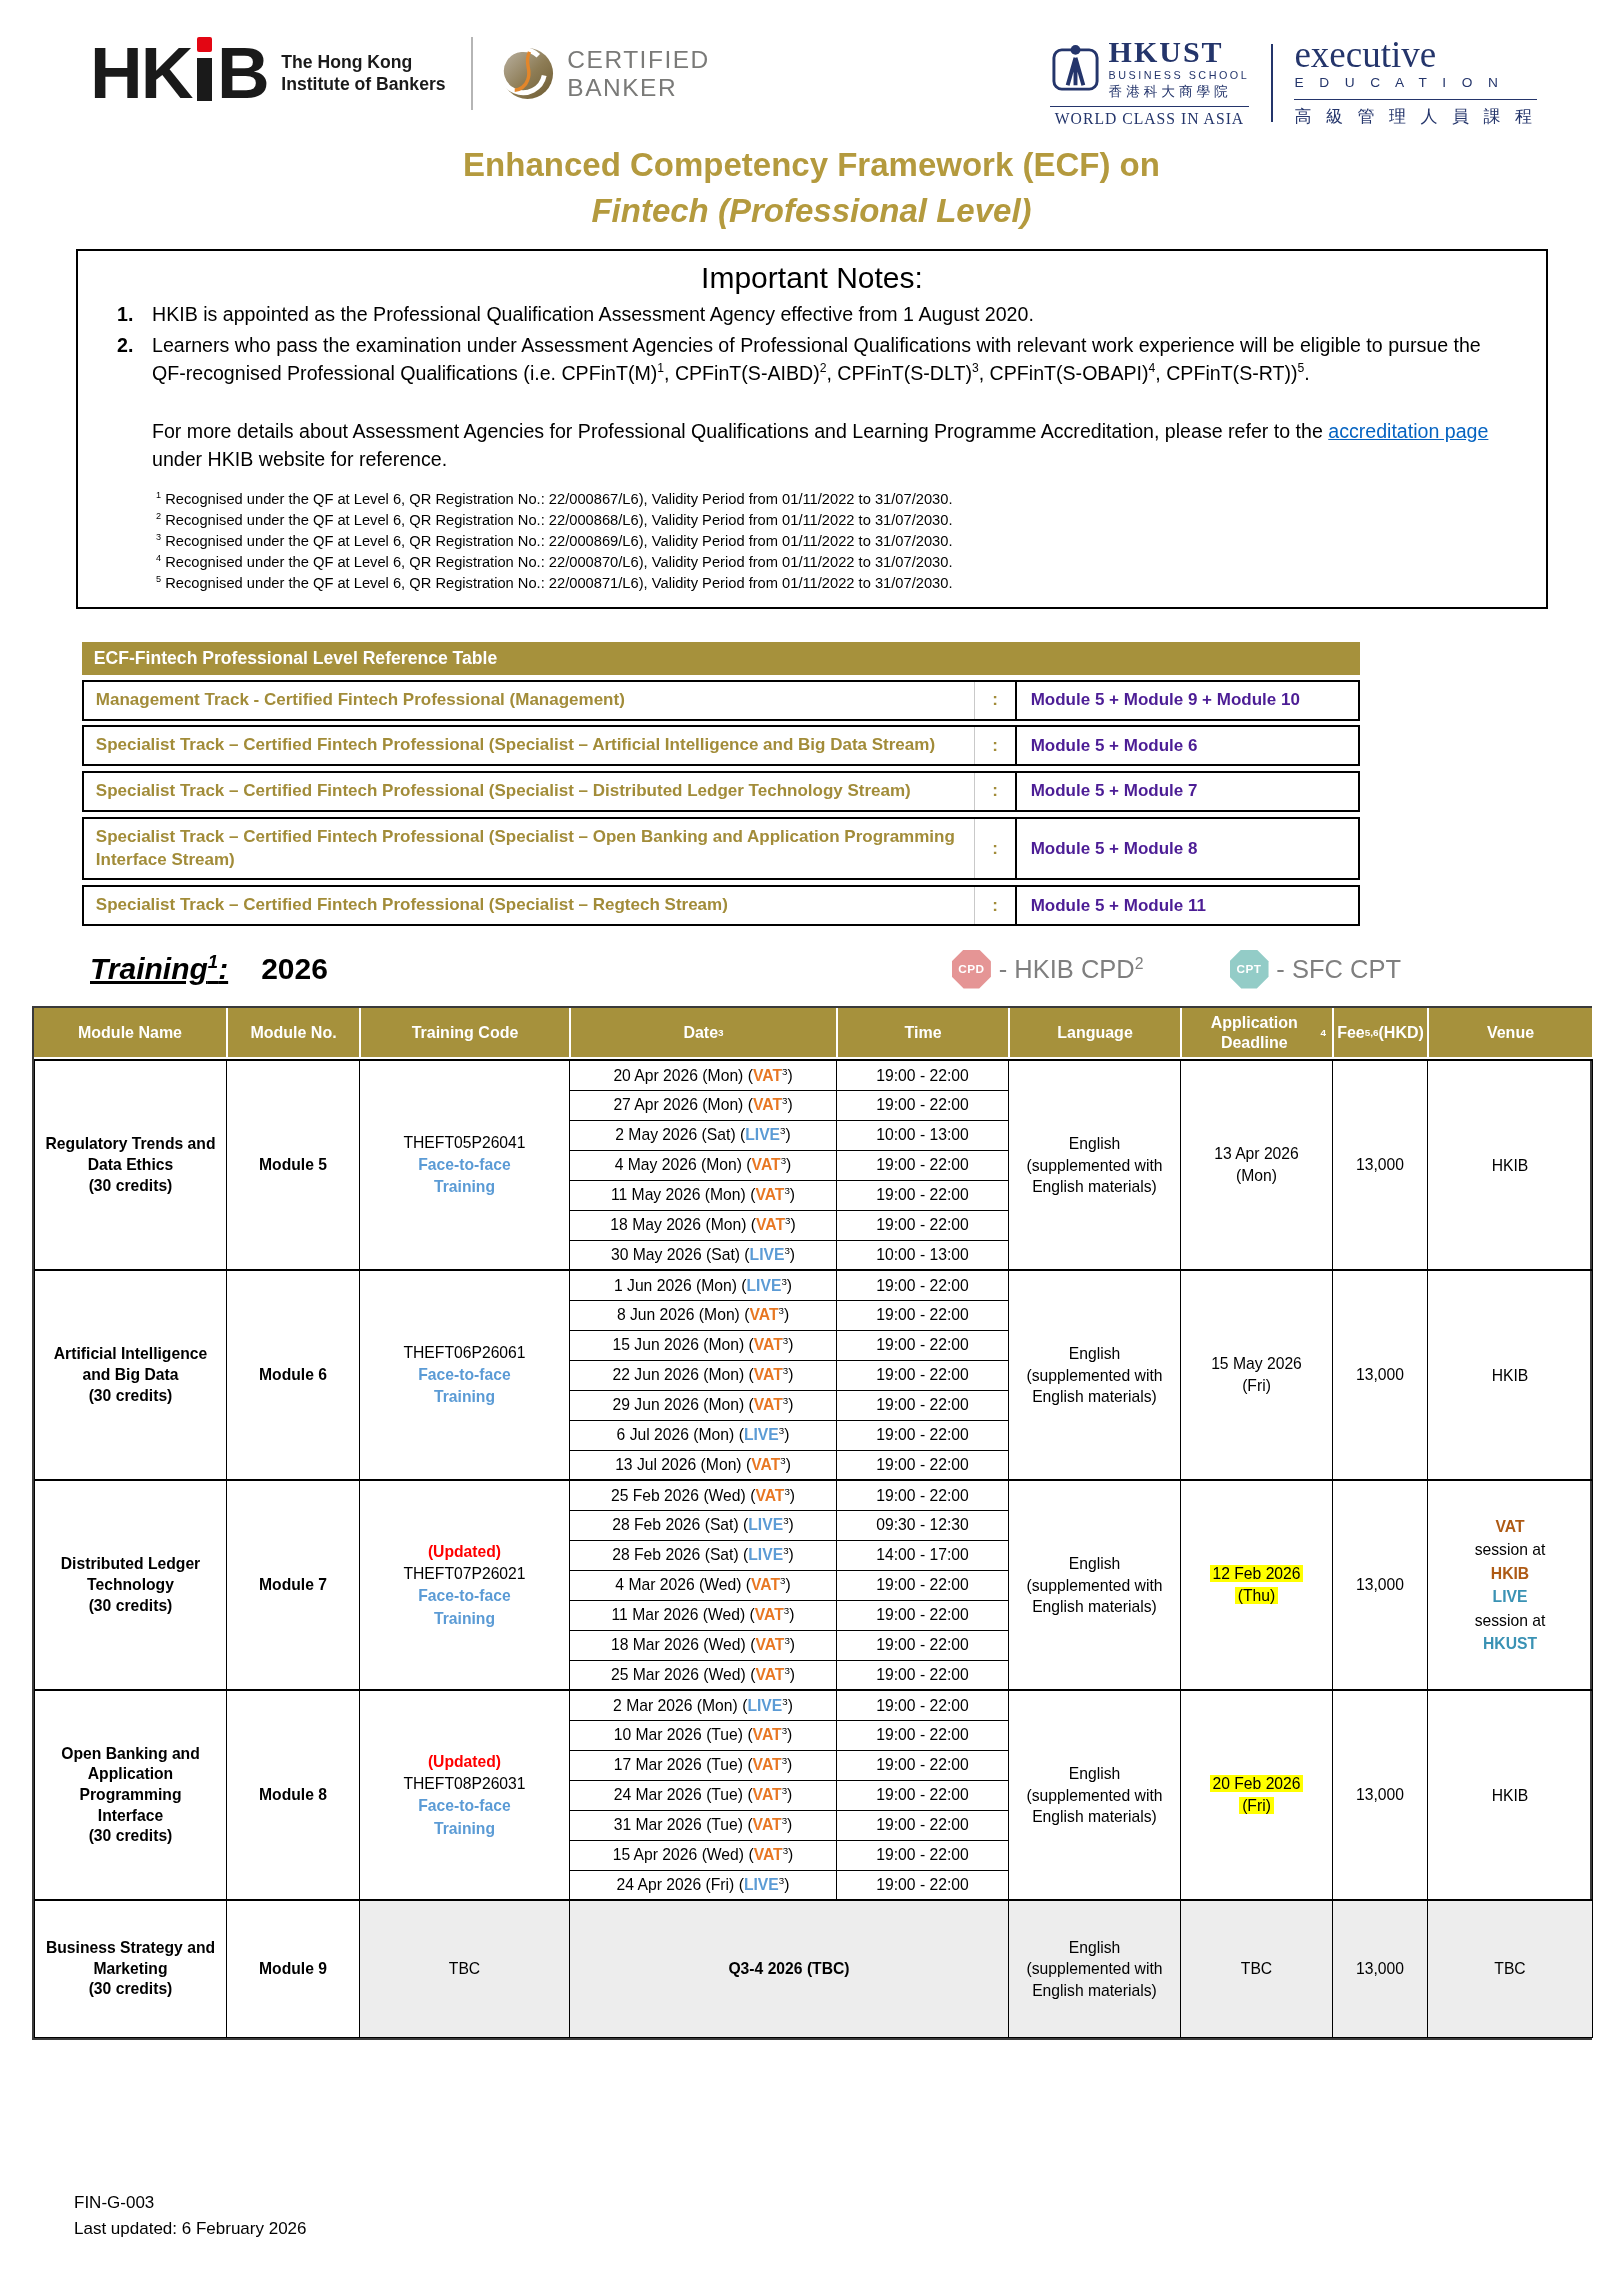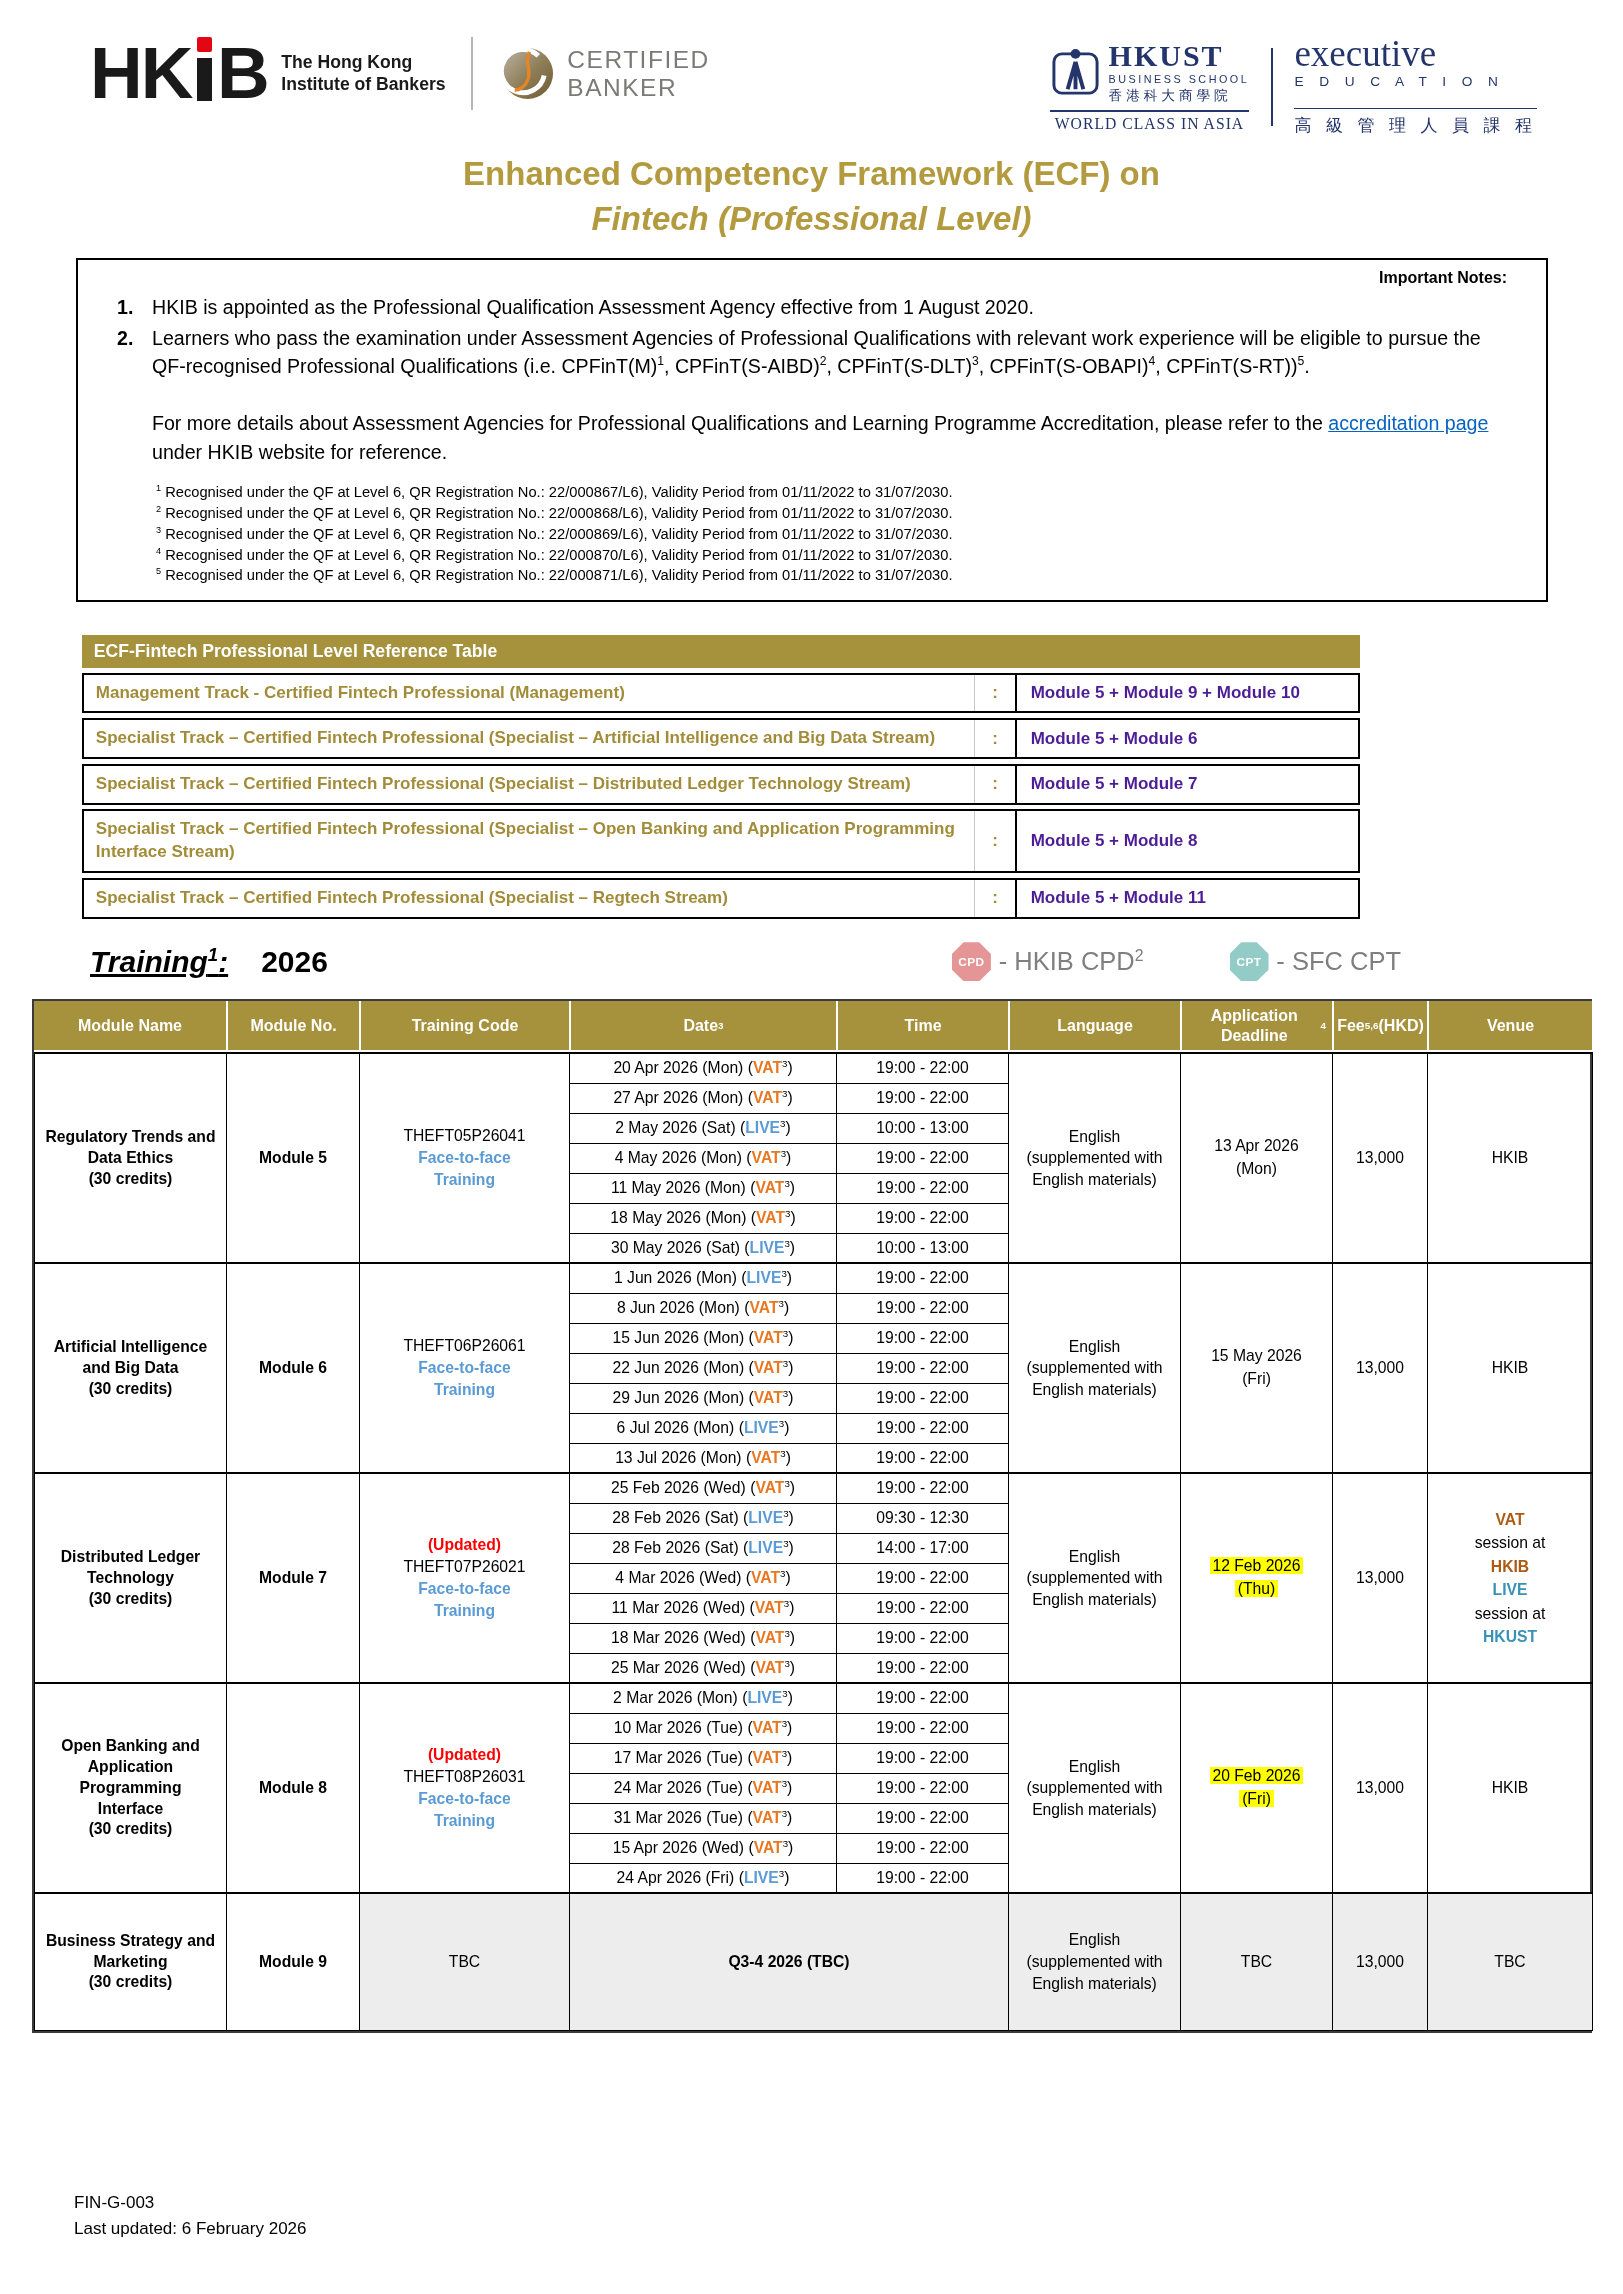--- a/index.html
+++ b/index.html
@@ -25,30 +25,30 @@
   .hkust-top { display:flex; align-items:center; }
   .hkust-name { margin-left:7.8px; text-align:left; }
   .hkust-word { font-family:"Liberation Serif", serif; font-size:30px; font-weight:bold; letter-spacing:2px; line-height:1; }
   .hkust-sub { font-size:10.8px; letter-spacing:2.5px; margin-top:2px; }
   .hkust-cn { font-size:13.7px; letter-spacing:3.9px; margin-top:2px; }
   .hkust-rule { width:100%; height:1.5px; background:#24356b; margin:4.9px 0 2.9px; }
   .hkust-tagline { font-family:"Liberation Serif", serif; font-size:15.7px; letter-spacing:1px; }
   .logo-div-navy { width:2px; height:78px; background:#24356b; margin:0 21.6px; }
   .exec-block { text-align:left; }
   .exec-word { font-family:"Liberation Serif", serif; font-size:37px; line-height:0.9; }
-  .exec-sub { font-size:13.7px; letter-spacing:5.9px; margin-top:3.9px; border-bottom:1.5px solid #24356b; padding-bottom:19px; }
+  .exec-sub { font-size:13.7px; letter-spacing:5.9px; margin-top:3.9px; border-bottom:1.5px solid #24356b; padding-bottom:9px; }
   .exec-cn { font-size:17px; letter-spacing:4.9px; margin-top:4.9px; }
 
   
   .doc-title { text-align:center; color:#b49a3e; font-weight:bold; font-size:33px; line-height:1.38; margin-top:13.7px; }
   .doc-title .t2 { font-style:italic; }
 
   
   .notes-box { width:1472px; margin:15.7px 0 0 76px; border:2.9px solid #000; box-sizing:border-box; padding:7.8px 39px 13.7px 39px; }
-  .notes-head { text-align:right; font-size:16px; font-weight:bold; margin:2px 0 5.9px; }
+  .notes-head { text-align:center; font-size:30px; font-weight:normal; margin:2px 0 5.9px; }
   .note-item { display:flex; font-size:19.6px; line-height:1.45; margin-bottom:2px; }
   .note-num { width:35px; flex:0 0 35px; font-weight:bold; }
   .note-text { flex:1; }
   .notes-more { font-size:19.6px; line-height:1.45; margin:29px 0 0 35px; }
   .link { color:#0563c1; text-decoration:underline; cursor:pointer; }
   .footnotes { margin:15.7px 0 0 39px; font-size:14.7px; line-height:1.42; color:#000; }
   .footnote { }
 
   
   .ref-table { width:1278px; margin:33px 0 0 82px; }

